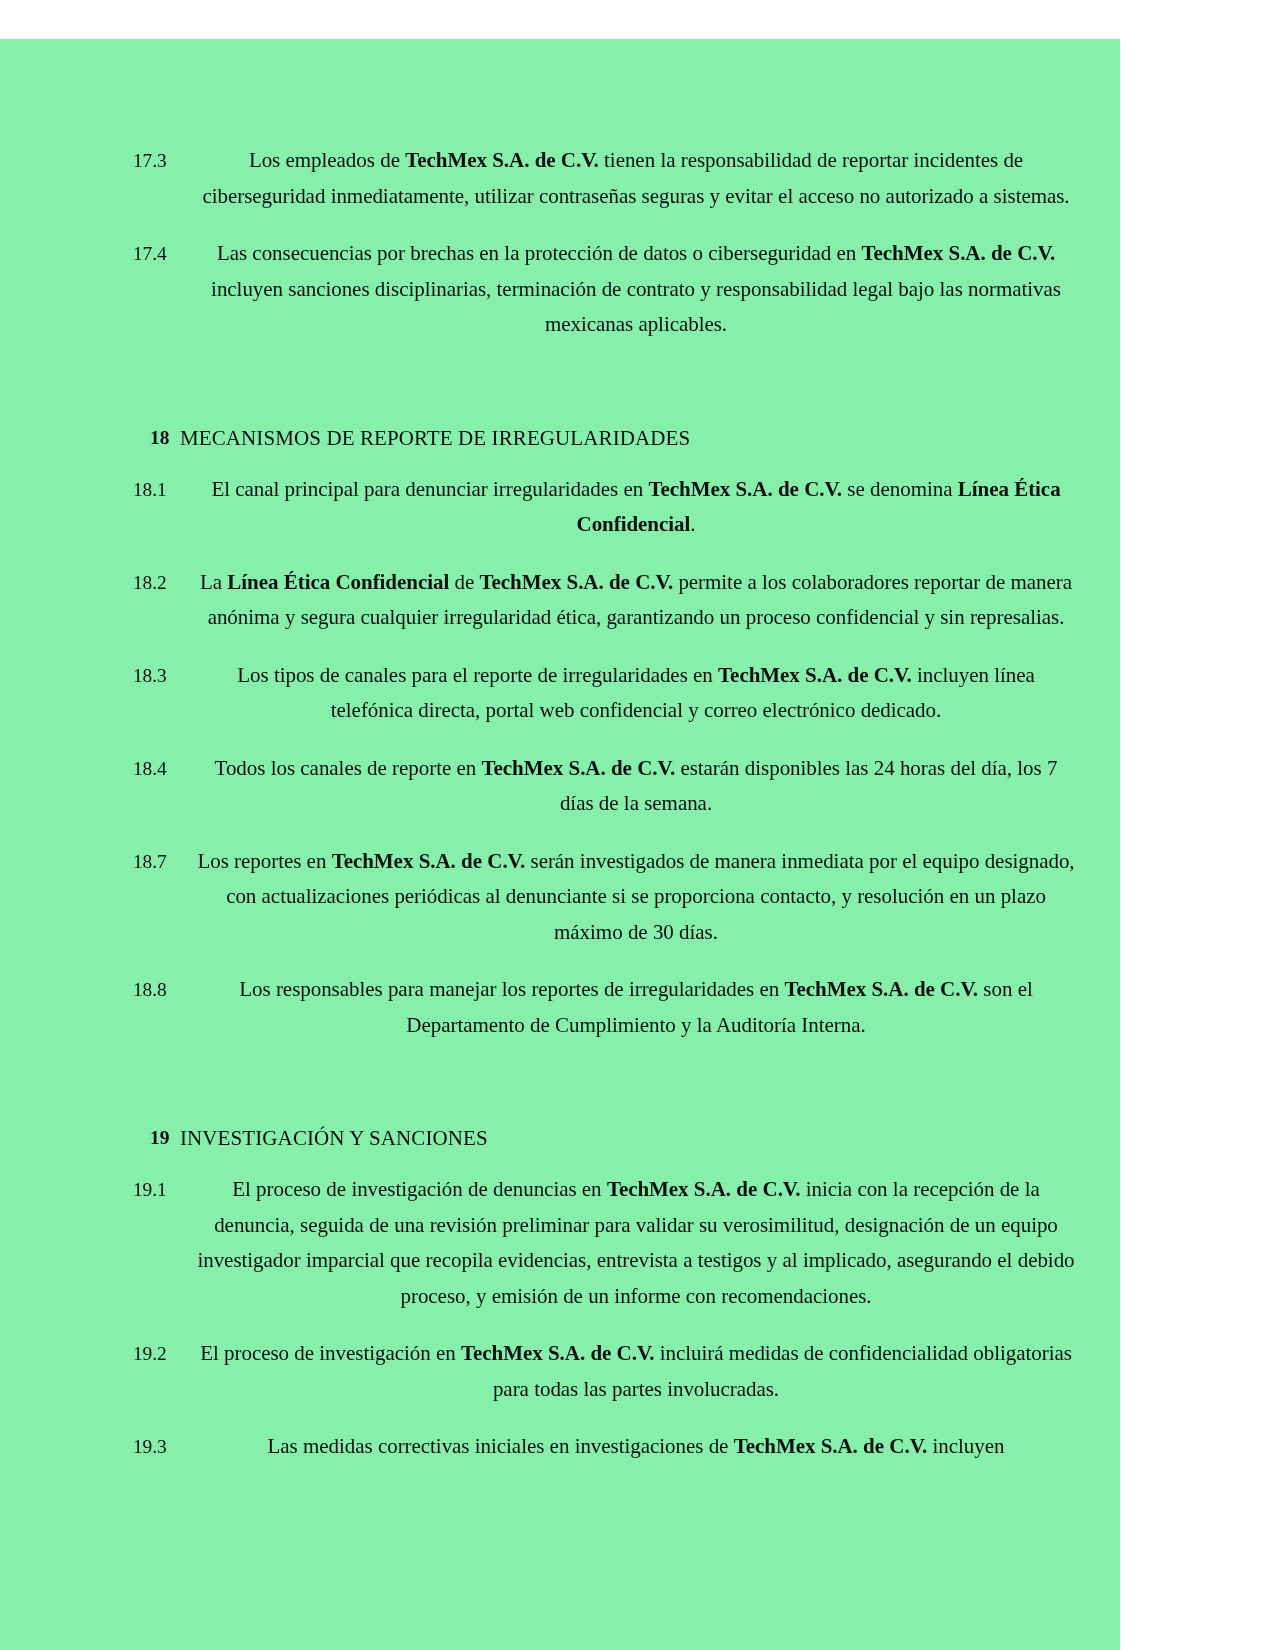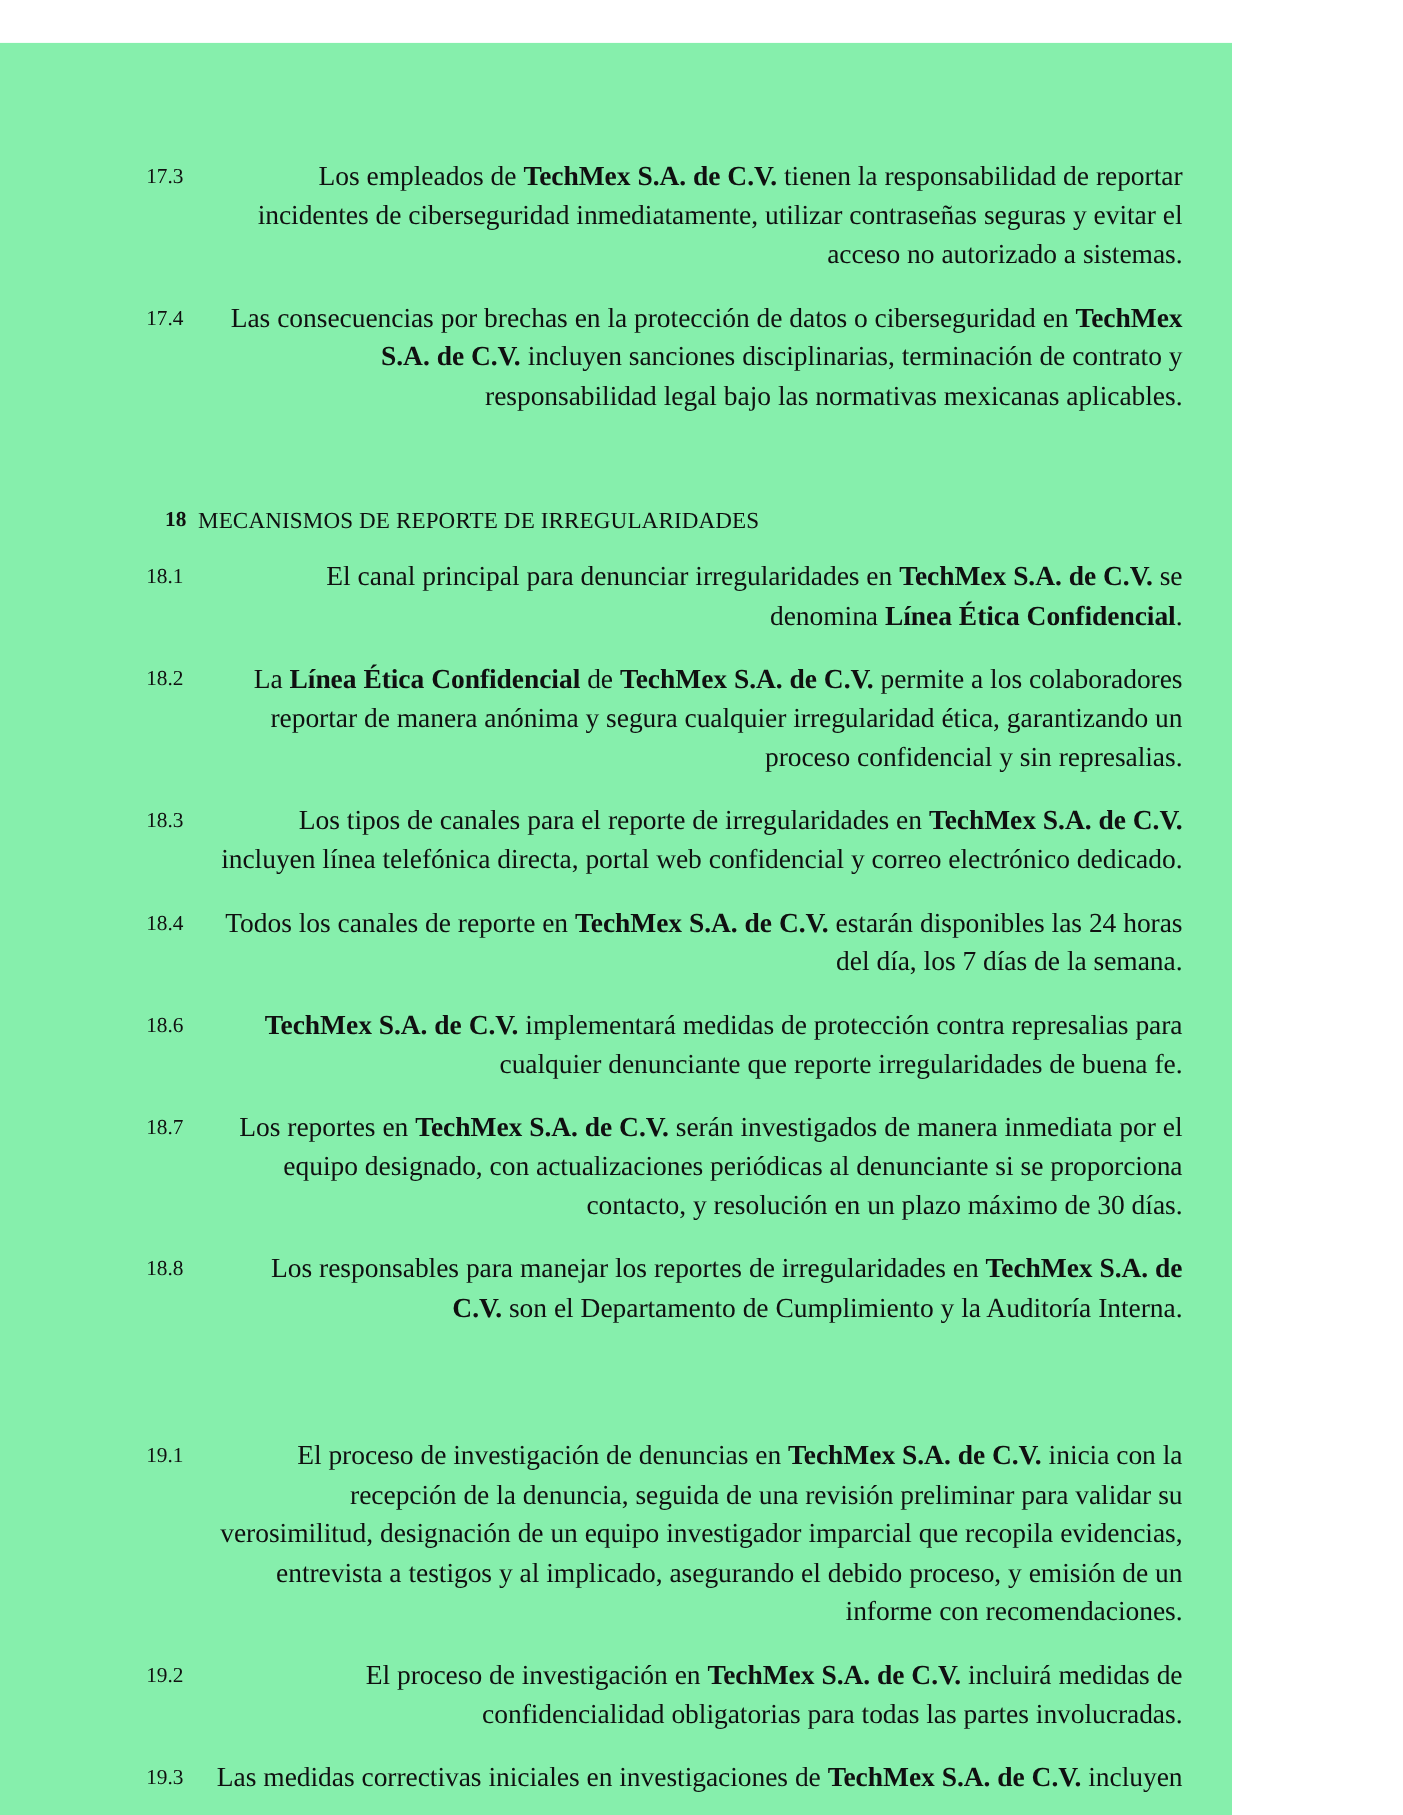--- a/index.html
+++ b/index.html
@@ -36,23 +36,23 @@
   .clause-number {
     flex: 0 0 64px;
     width: 64px;
     font-size: 19.4px;
     line-height: 35.5px;
     letter-spacing: -0.1px;
     white-space: nowrap;
   }
   .clause-text {
     flex: 1 1 auto;
-    font-size: 25px;
+    font-size: 21px;
     line-height: 35.5px;
-    text-align: right;
+    text-align: center;
     letter-spacing: -0.05px;
     word-spacing: 0.1px;
   }
   .clause-text b {
     font-weight: 700;
   }
 
   
   .section-heading {
     display: flex;
@@ -112,32 +112,32 @@
       </div>
       <div class="clause">
         <div class="clause-number">18.3</div>
         <div class="clause-text"><span>Los tipos de canales para el reporte de irregularidades en </span><b>TechMex S.A. de C.V.</b><span> incluyen línea telefónica directa, portal web confidencial y correo electrónico dedicado.</span></div>
       </div>
       <div class="clause">
         <div class="clause-number">18.4</div>
         <div class="clause-text"><span>Todos los canales de reporte en </span><b>TechMex S.A. de C.V.</b><span> estarán disponibles las 24 horas del día, los 7 días de la semana.</span></div>
       </div>
       <div class="clause">
-        <div class="clause-number">18.6</div>
-        <div class="clause-text"><b>TechMex S.A. de C.V.</b><span> implementará medidas de protección contra represalias para cualquier denunciante que reporte irregularidades de buena fe.</span></div>
-      </div>
-      <div class="clause">
         <div class="clause-number">18.7</div>
         <div class="clause-text"><span>Los reportes en </span><b>TechMex S.A. de C.V.</b><span> serán investigados de manera inmediata por el equipo designado, con actualizaciones periódicas al denunciante si se proporciona contacto, y resolución en un plazo máximo de 30 días.</span></div>
       </div>
       <div class="clause">
         <div class="clause-number">18.8</div>
         <div class="clause-text"><span>Los responsables para manejar los reportes de irregularidades en </span><b>TechMex S.A. de C.V.</b><span> son el Departamento de Cumplimiento y la Auditoría Interna.</span></div>
       </div>
       <div class="gap-before-section"></div>
+      <div class="section-heading">
+        <div class="section-number">19</div>
+        <div class="section-title">INVESTIGACIÓN Y SANCIONES</div>
+      </div>
       <div class="gap-after-section"></div>
       <div class="clause">
         <div class="clause-number">19.1</div>
         <div class="clause-text"><span>El proceso de investigación de denuncias en </span><b>TechMex S.A. de C.V.</b><span> inicia con la recepción de la denuncia, seguida de una revisión preliminar para validar su verosimilitud, designación de un equipo investigador imparcial que recopila evidencias, entrevista a testigos y al implicado, asegurando el debido proceso, y emisión de un informe con recomendaciones.</span></div>
       </div>
       <div class="clause">
         <div class="clause-number">19.2</div>
         <div class="clause-text"><span>El proceso de investigación en </span><b>TechMex S.A. de C.V.</b><span> incluirá medidas de confidencialidad obligatorias para todas las partes involucradas.</span></div>
       </div>
       <div class="clause">

